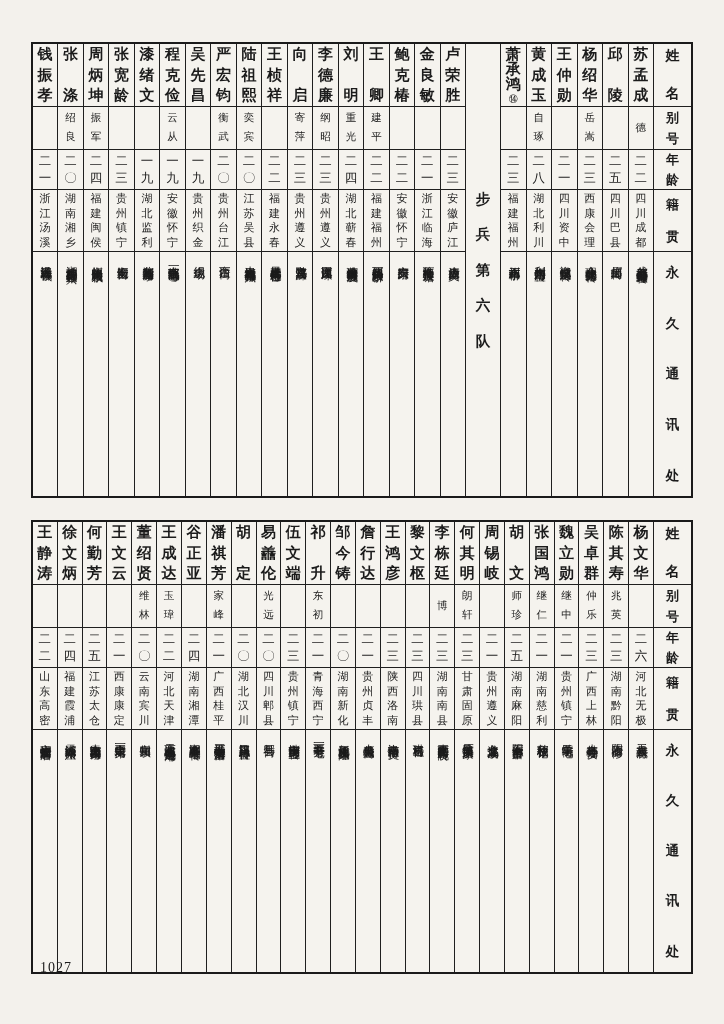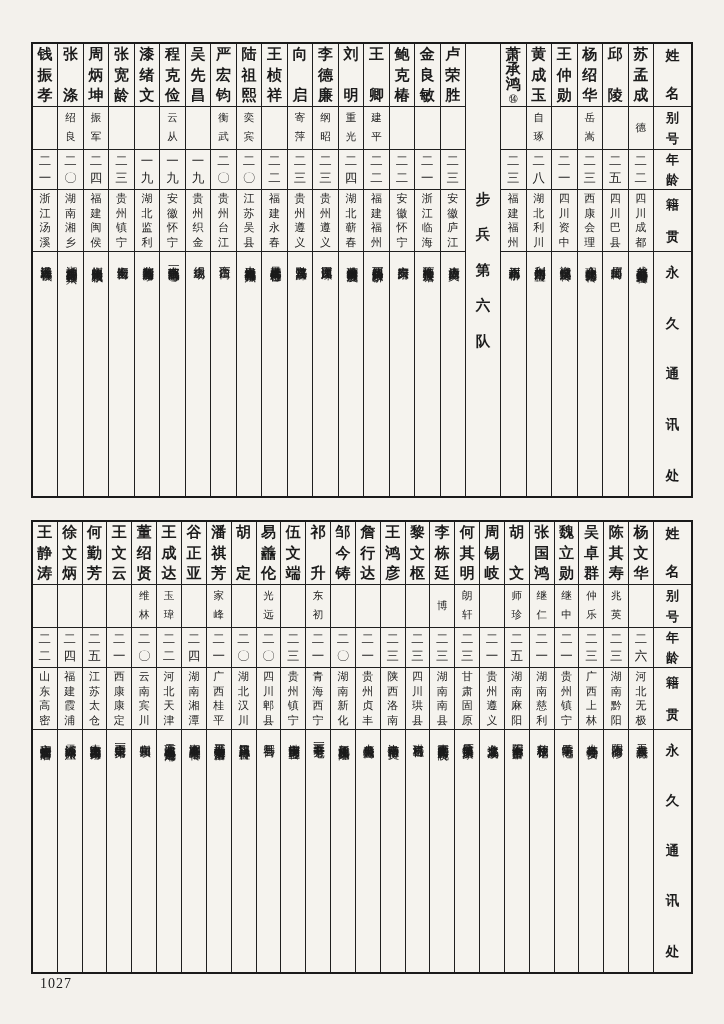--- a/index.html
+++ b/index.html
@@ -38,21 +38,21 @@
   .hdr.alias-i{justify-content:space-between;font-size:13px;padding:4px 0;}
   .hdr.age-i{justify-content:space-between;font-size:13px;padding:3px 0;}
   .hdr.native-i{font-size:13px;padding:8px 0;}
   .hdr.address-i{justify-content:space-between;font-size:13.5px;padding:14px 0;}
   .vtext{
     writing-mode:vertical-rl;
     font-size:11.5px;line-height:1.14;letter-spacing:0.5px;
     padding:5px 5px 2px 0;display:block;
   }
   .divider-i{justify-content:center;gap:21px;font-size:14.5px;font-weight:bold;}
-  .page-number{position:absolute;left:40px;bottom:32px;font-size:14px;letter-spacing:1px;}
+  .page-number{position:absolute;left:40px;bottom:48px;font-size:14px;letter-spacing:1px;}
 </style>
 </head>
 <body>
 
 <div class="page">
   <div class="table" id="table-0">
       <div class="col header-col">
         <div class="cell name">
           <div class="chars hdr name-i">
             <span>姓</span>

